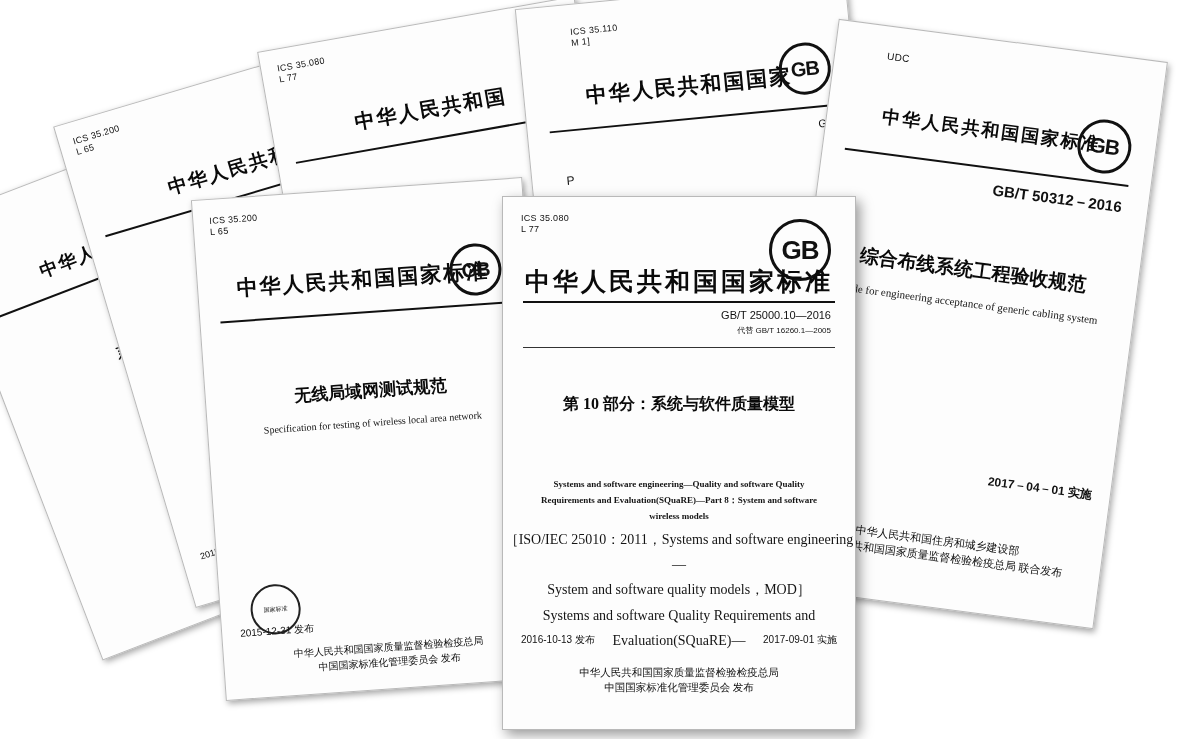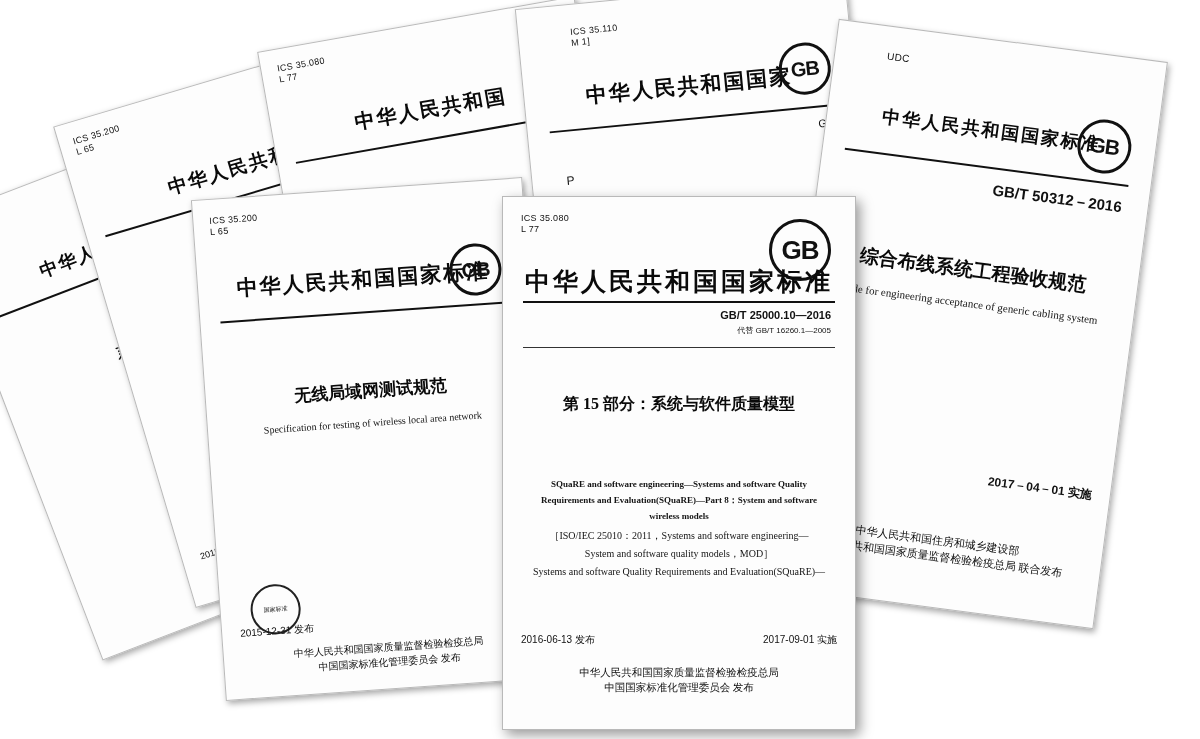--- a/index.html
+++ b/index.html
@@ -204,42 +204,42 @@
 
   <div class="cover" id="c7">
     <div class="ics" style="left:18px;top:16px;font-size:9px;">
       <span>ICS 35.080</span><br><span>L 77</span>
     </div>
     <div class="gbmark" style="right:24px;top:22px;width:56px;height:56px;font-size:26px;">GB</div>
 
     <div class="nat-title" style="top:68px;left:0;font-size:25px;letter-spacing:3px;">中华人民共和国国家标准</div>
     <div class="rule" style="left:20px;top:104px;width:312px;height:2px;"></div>
 
-    <div class="code" style="top:112px;right:24px;font-size:11px;font-weight:bold;">GB/T 25000.10—2016</div>
+    <div class="code" style="top:112px;right:24px;font-size:11px;font-weight:normal;">GB/T 25000.10—2016</div>
     <div class="code" style="top:128px;right:24px;font-size:8px;">代替 GB/T 16260.1—2005</div>
     <div class="thin-rule" style="left:20px;top:150px;width:312px;"></div>
 
     <div class="maintitle" style="top:190px;font-size:16px;line-height:2.1;">
-      <div>第 15 部分：系统与软件质量模型</div>
+      <div>第 10 部分：系统与软件质量模型</div>
     </div>
 
     <div class="engtitle" style="top:280px;font-size:9px;line-height:1.75;">
-      <div>SQuaRE and software engineering—Systems and software Quality</div>
+      <div>Systems and software engineering—Quality and software Quality</div>
       <div>Requirements and Evaluation(SQuaRE)—Part 8：System and software</div>
       <div>wireless models</div>
     </div>
 
-    <div class="bracket" style="top:330px;font-size:10px;line-height:1.8;">
+    <div class="bracket" style="top:330px;font-size:14px;line-height:1.8;">
       <div>［ISO/IEC 25010：2011，Systems and software engineering—</div>
       <div>System and software quality models，MOD］</div>
       <div>Systems and software Quality Requirements and Evaluation(SQuaRE)—</div>
     </div>
 
     <div class="dates" style="top:436px;font-size:10px;">
-      <span>2016-06-13 发布</span>
+      <span>2016-10-13 发布</span>
       <span>2017-09-01 实施</span>
     </div>
 
     <div class="issuer" style="top:468px;font-size:10.5px;">
       <div>中华人民共和国国家质量监督检验检疫总局</div>
       <div>中国国家标准化管理委员会  发布</div>
     </div>
   </div>
 
 </div>

